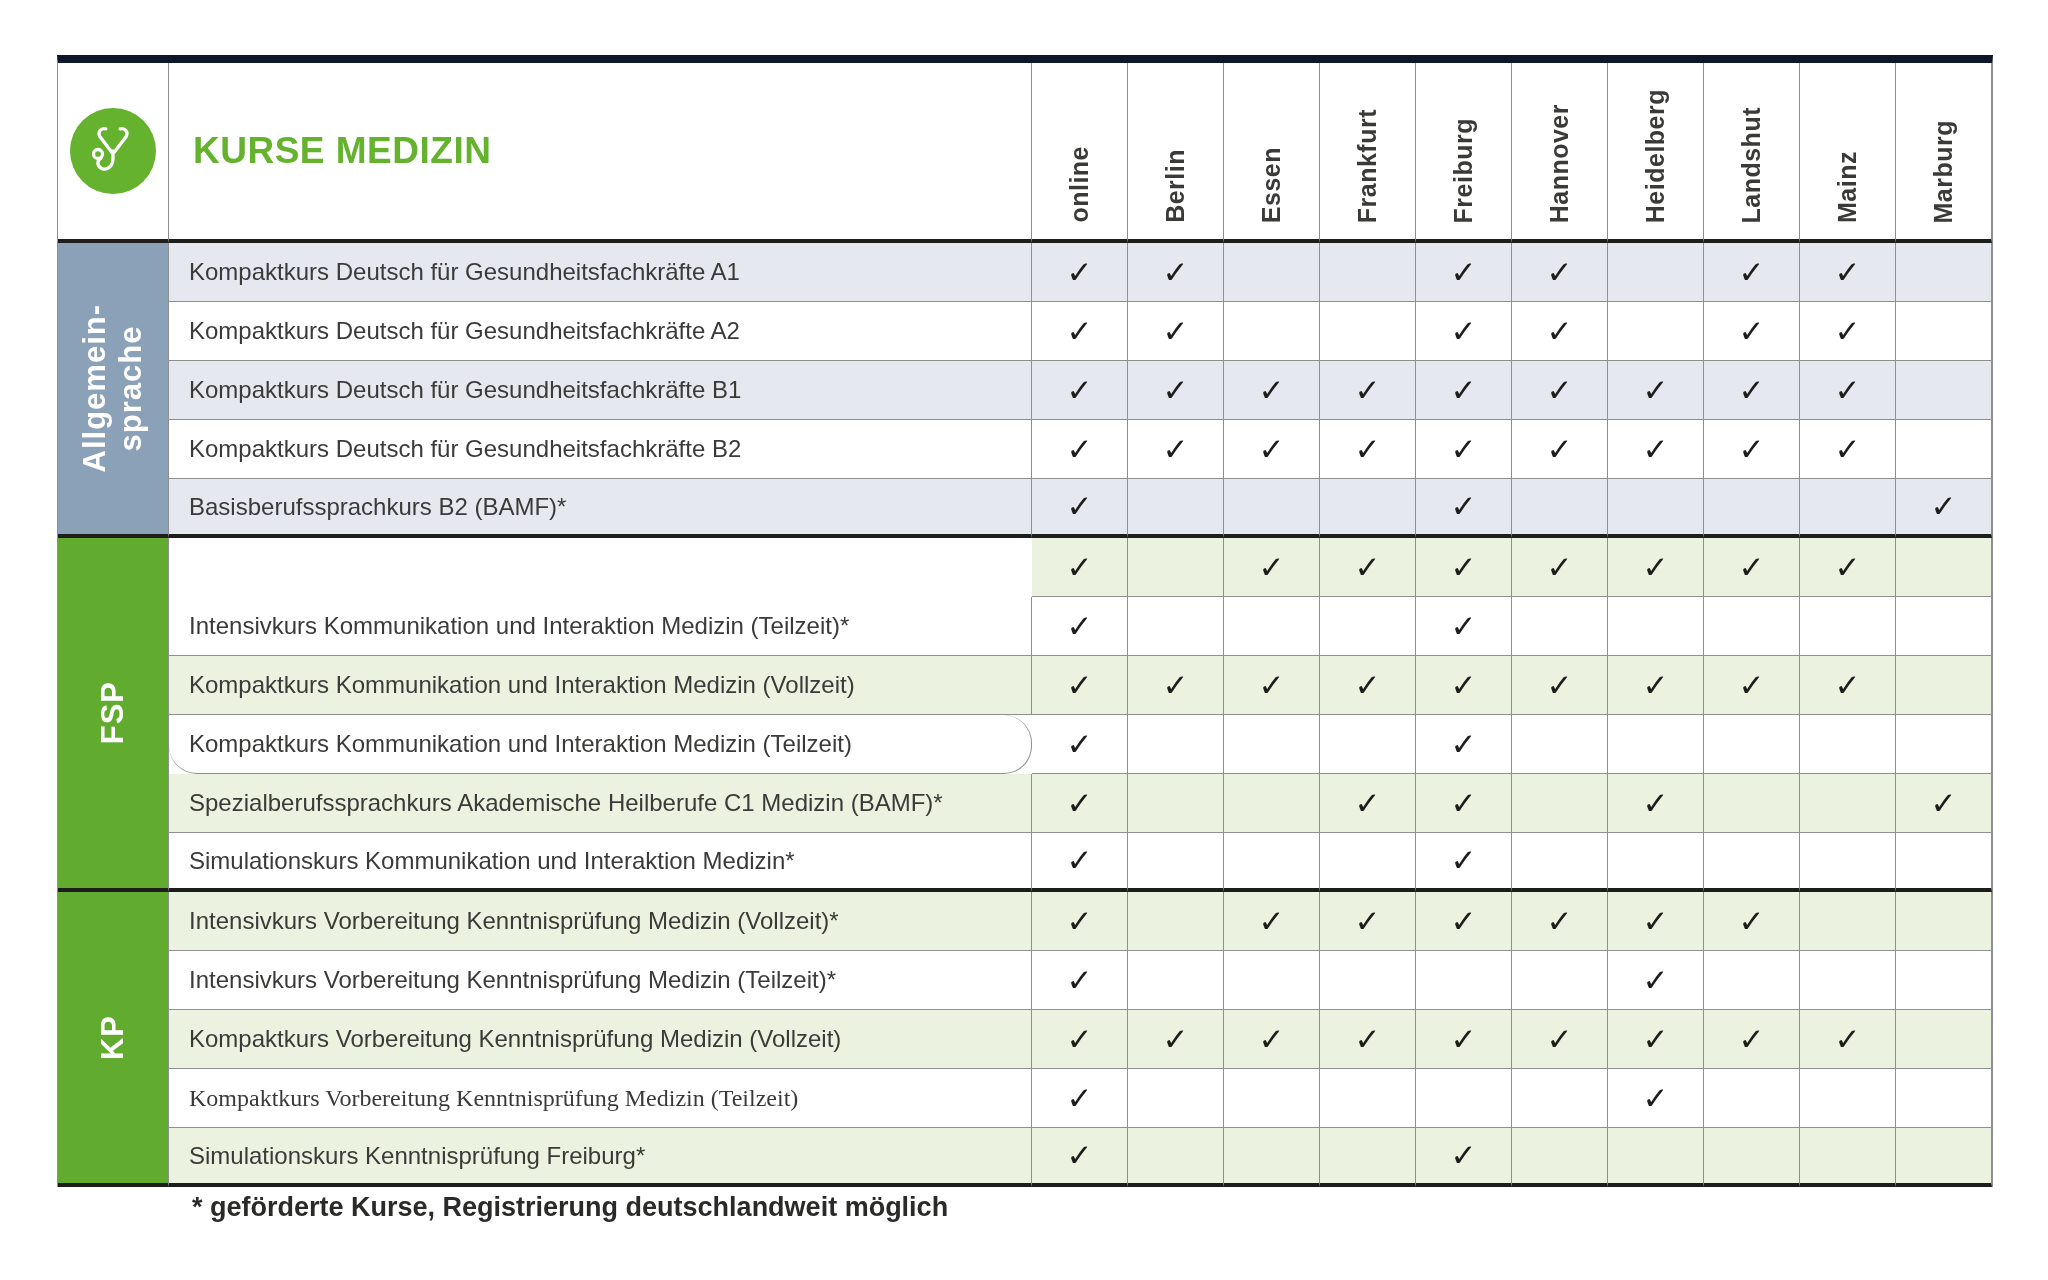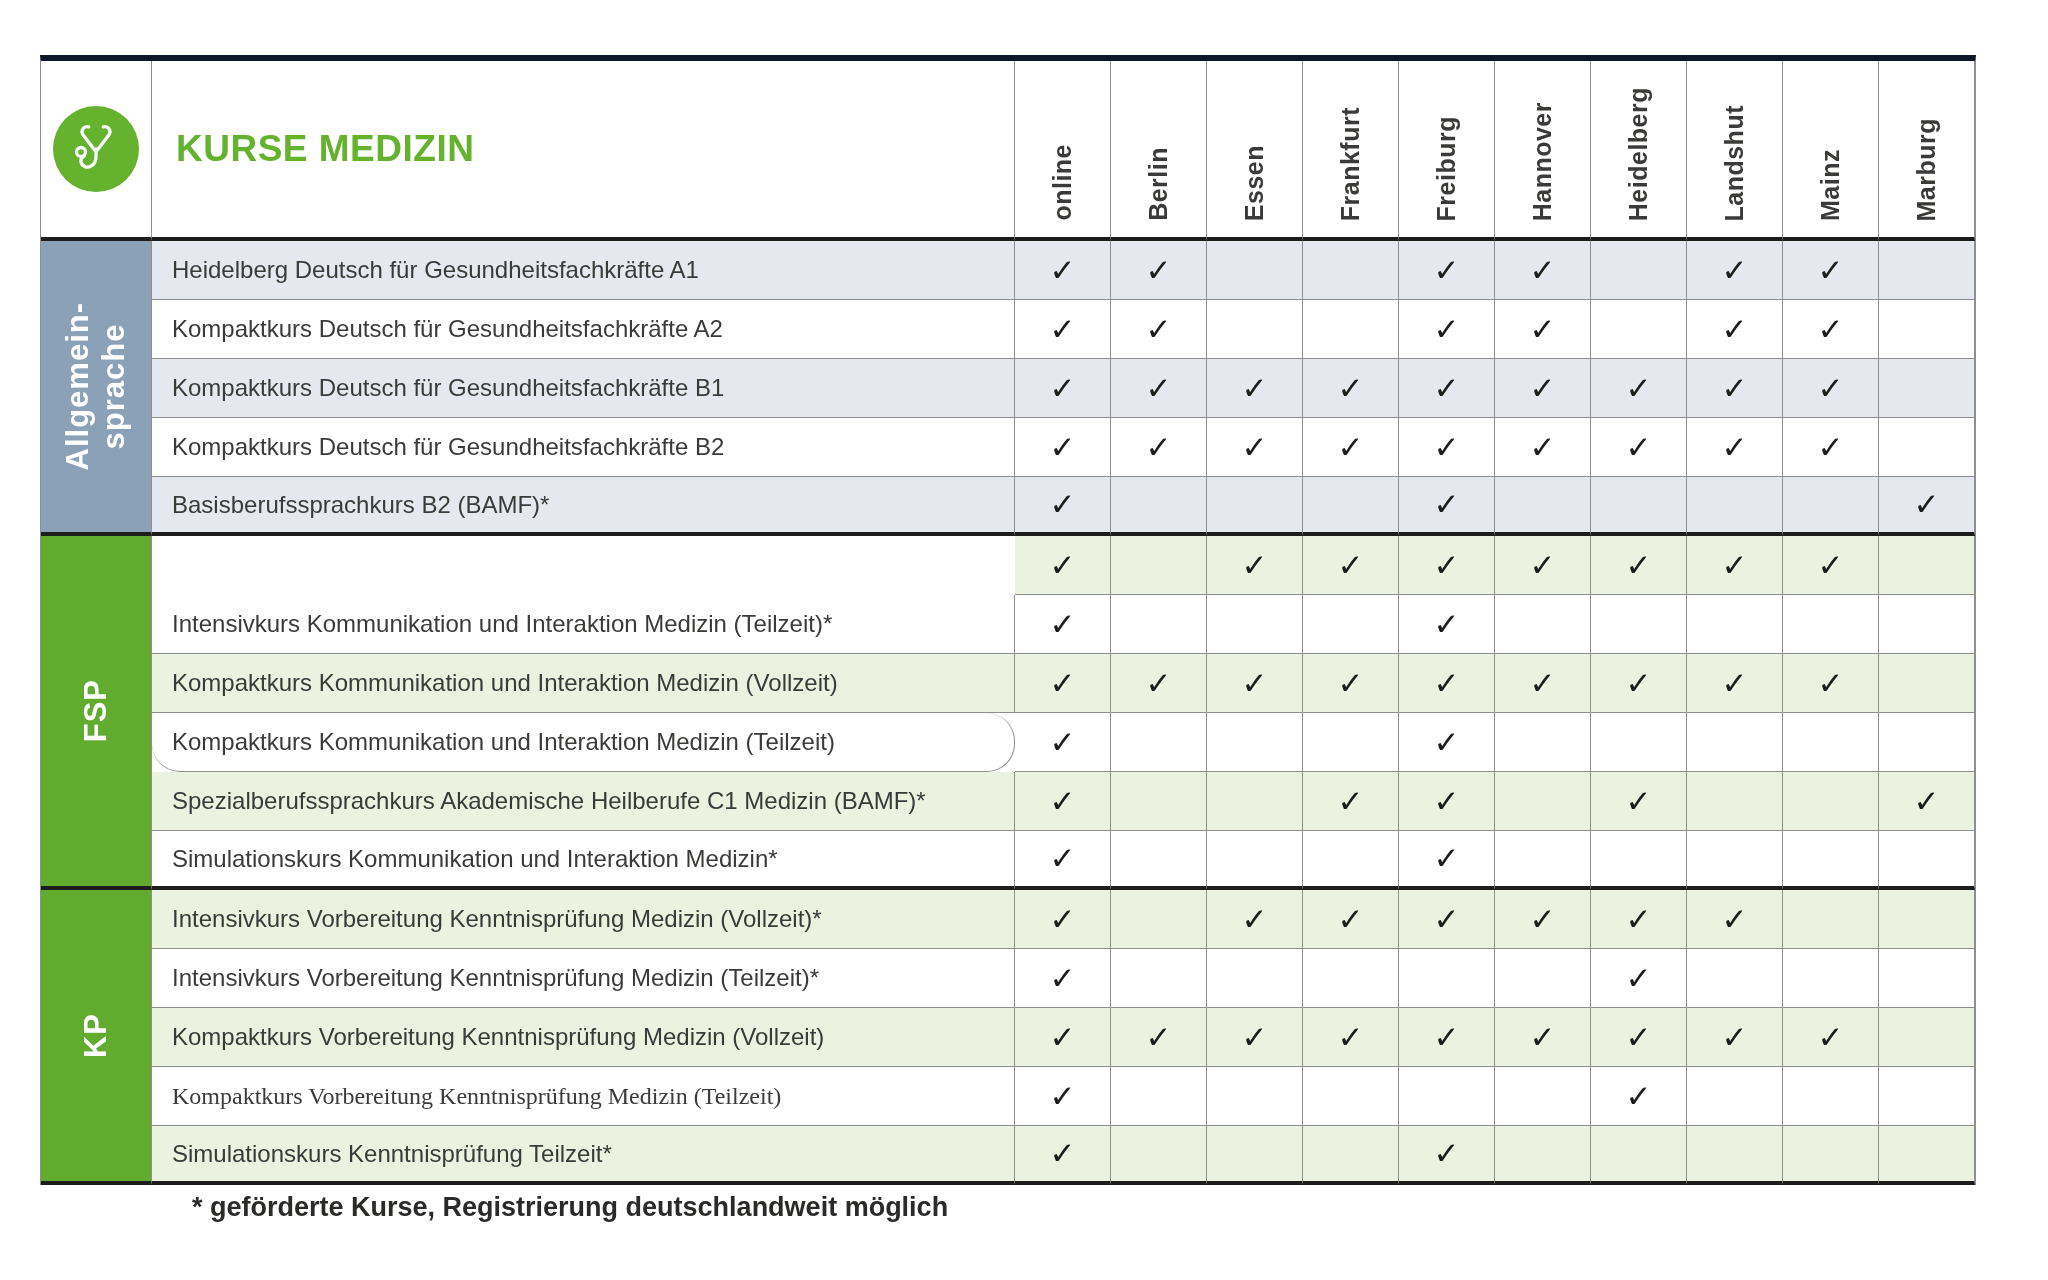--- a/index.html
+++ b/index.html
@@ -14,25 +14,25 @@
   }
   html,body{margin:0;padding:0;background:#ffffff;}
   #canvas{
     position:relative;
     width:2048px;height:1280px;
     background:#ffffff;
     font-family:"Liberation Sans", sans-serif;
     overflow:hidden;
   }
   .table{
-    position:absolute;left:40px;top:55px;
+    position:absolute;left:57px;top:55px;
     display:grid;
     grid-template-columns:111px 863px repeat(10,96px);
     grid-template-rows:180px repeat(16,59px);
-    border-top:6px solid #0f172a;
+    border-top:8px solid #0f172a;
     border-left:1px solid var(--grid-line);
     border-right:1px solid var(--grid-line);
   }
   .cell{
     box-sizing:border-box;
     border-right:1px solid var(--grid-line);
     border-bottom:1px solid var(--grid-line);
     background:#ffffff;
     display:flex;align-items:center;
   }
@@ -130,21 +130,21 @@
         <span class="vtext">Mainz</span>
       </div>
       <div class="cell city-cell thick-b" style="grid-area: 1 / 12;">
         <span class="vtext">Marburg</span>
       </div>
       <div class="cell side-cell side-blue thick-b" style="grid-area: 2 / 1 / span 5;">
         <span class="vtext">Allgemein-
 sprache</span>
       </div>
       <div class="cell label-cell tint-blue" style="grid-area: 2 / 2;">
-        <span>Heidelberg Deutsch für Gesundheitsfachkräfte A1</span>
+        <span>Kompaktkurs Deutsch für Gesundheitsfachkräfte A1</span>
       </div>
       <div class="cell check-cell tint-blue" style="grid-area: 2 / 3;">
         <span>✓</span>
       </div>
       <div class="cell check-cell tint-blue" style="grid-area: 2 / 4;">
         <span>✓</span>
       </div>
       <div class="cell check-cell tint-blue" style="grid-area: 2 / 5;"></div>
       <div class="cell check-cell tint-blue" style="grid-area: 2 / 6;"></div>
       <div class="cell check-cell tint-blue" style="grid-area: 2 / 7;">
@@ -490,21 +490,21 @@
       <div class="cell check-cell" style="grid-area: 16 / 6;"></div>
       <div class="cell check-cell" style="grid-area: 16 / 7;"></div>
       <div class="cell check-cell" style="grid-area: 16 / 8;"></div>
       <div class="cell check-cell" style="grid-area: 16 / 9;">
         <span>✓</span>
       </div>
       <div class="cell check-cell" style="grid-area: 16 / 10;"></div>
       <div class="cell check-cell" style="grid-area: 16 / 11;"></div>
       <div class="cell check-cell" style="grid-area: 16 / 12;"></div>
       <div class="cell label-cell tint-green thick-b" style="grid-area: 17 / 2;">
-        <span>Simulationskurs Kenntnisprüfung Teilzeit*</span>
+        <span>Simulationskurs Kenntnisprüfung Freiburg*</span>
       </div>
       <div class="cell check-cell tint-green thick-b" style="grid-area: 17 / 3;">
         <span>✓</span>
       </div>
       <div class="cell check-cell tint-green thick-b" style="grid-area: 17 / 4;"></div>
       <div class="cell check-cell tint-green thick-b" style="grid-area: 17 / 5;"></div>
       <div class="cell check-cell tint-green thick-b" style="grid-area: 17 / 6;"></div>
       <div class="cell check-cell tint-green thick-b" style="grid-area: 17 / 7;">
         <span>✓</span>
       </div>

